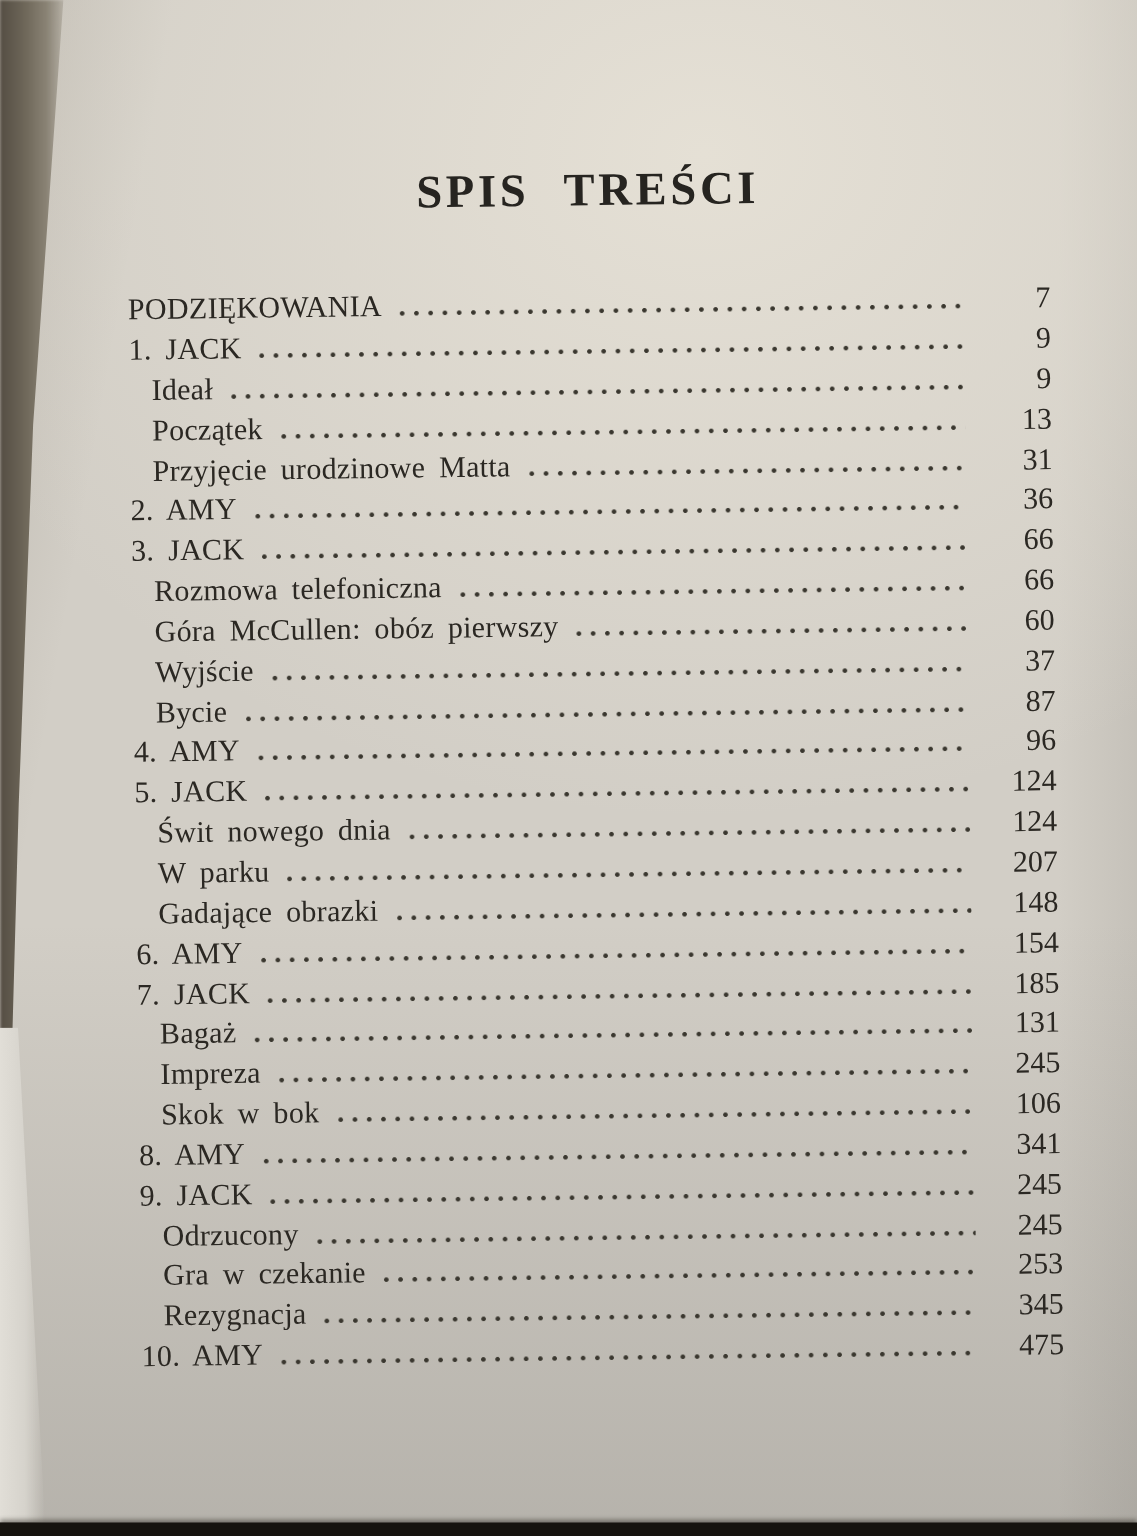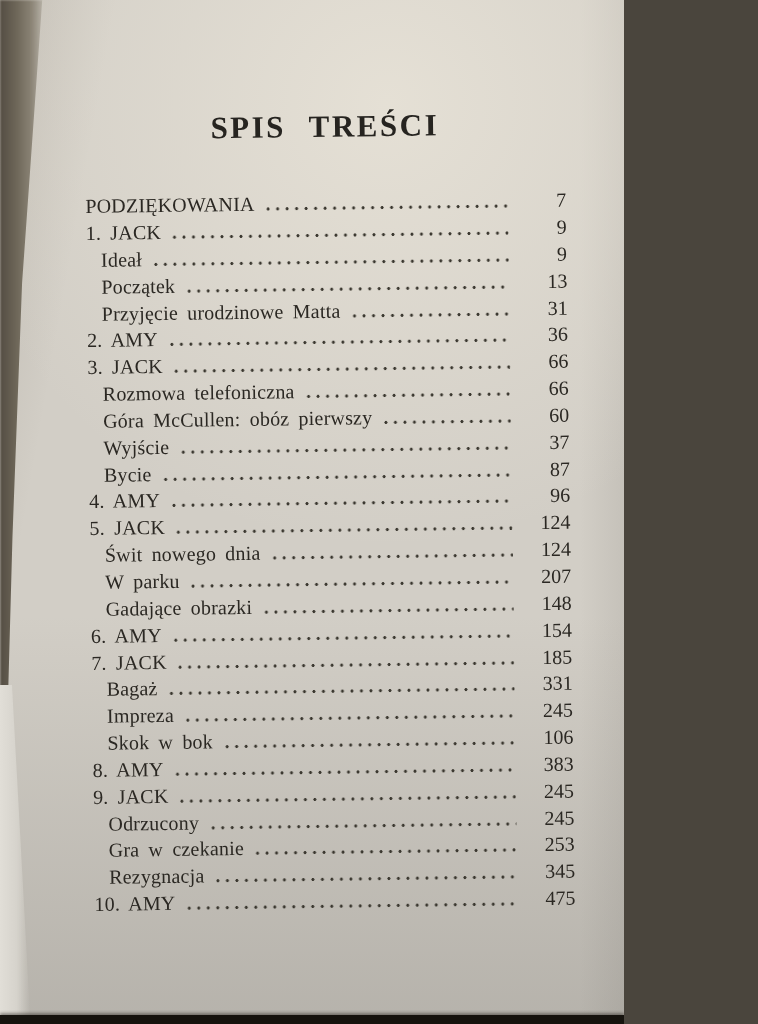--- a/index.html
+++ b/index.html
@@ -1,21 +1,21 @@
 <!DOCTYPE html>
 <html><head>
 <meta charset="utf-8">
 <style>
   html,body{margin:0;padding:0;}
   body{
     width:758px;height:1024px;overflow:hidden;
     background:#4a453d;
     font-family:"Liberation Serif","DejaVu Serif",serif;
   }
-  .photo{position:relative;width:624px;height:1024px;overflow:hidden;}
+  .photo{position:relative;width:758px;height:1024px;overflow:hidden;}
   
   .paper{
     position:absolute;inset:0;
     background-color:var(--paper,#d2cec6);
     background-image:
       radial-gradient(115% 70% at 62% 10%, rgba(230,225,214,0.95) 0%, rgba(230,225,214,0) 62%),
       linear-gradient(to bottom, rgba(0,0,0,0) 60%, rgba(92,90,86,0.24) 100%),
       linear-gradient(100deg, rgba(84,74,60,0.34) 0px, rgba(84,74,60,0.10) 40px, rgba(84,74,60,0) 115px),
       linear-gradient(to left, rgba(105,101,95,0.12) 0%, rgba(105,101,95,0) 7%);
   }
@@ -195,39 +195,39 @@
 
   <div class="row main">
     <span class="lbl">7. JACK</span>
     <span class="dots"></span>
     <span class="pg">185</span>
   </div>
 
   <div class="row sub">
     <span class="lbl">Bagaż</span>
     <span class="dots"></span>
-    <span class="pg">331</span>
+    <span class="pg">131</span>
   </div>
 
   <div class="row sub">
     <span class="lbl">Impreza</span>
     <span class="dots"></span>
     <span class="pg">245</span>
   </div>
 
   <div class="row sub">
     <span class="lbl">Skok w bok</span>
     <span class="dots"></span>
     <span class="pg">106</span>
   </div>
 
   <div class="row main">
     <span class="lbl">8. AMY</span>
     <span class="dots"></span>
-    <span class="pg">383</span>
+    <span class="pg">341</span>
   </div>
 
   <div class="row main">
     <span class="lbl">9. JACK</span>
     <span class="dots"></span>
     <span class="pg">245</span>
   </div>
 
   <div class="row sub">
     <span class="lbl">Odrzucony</span>

